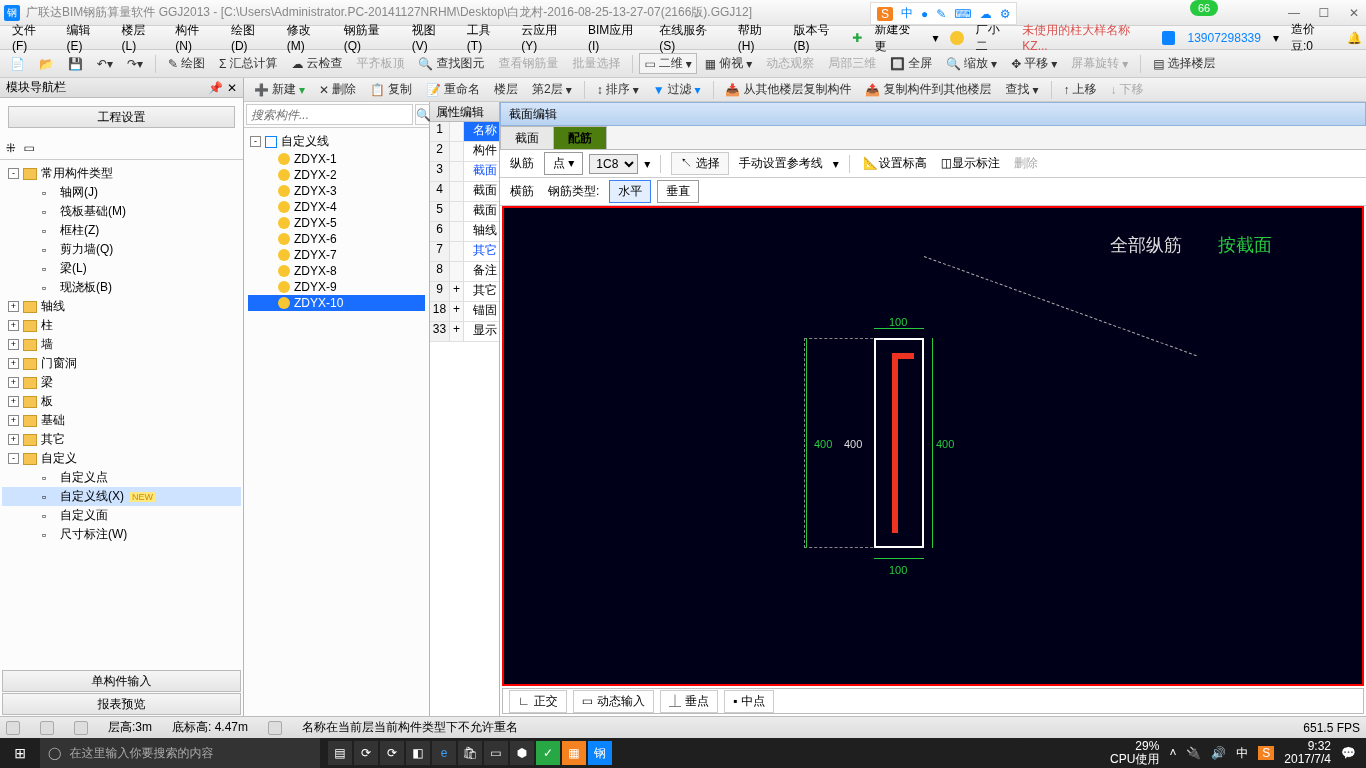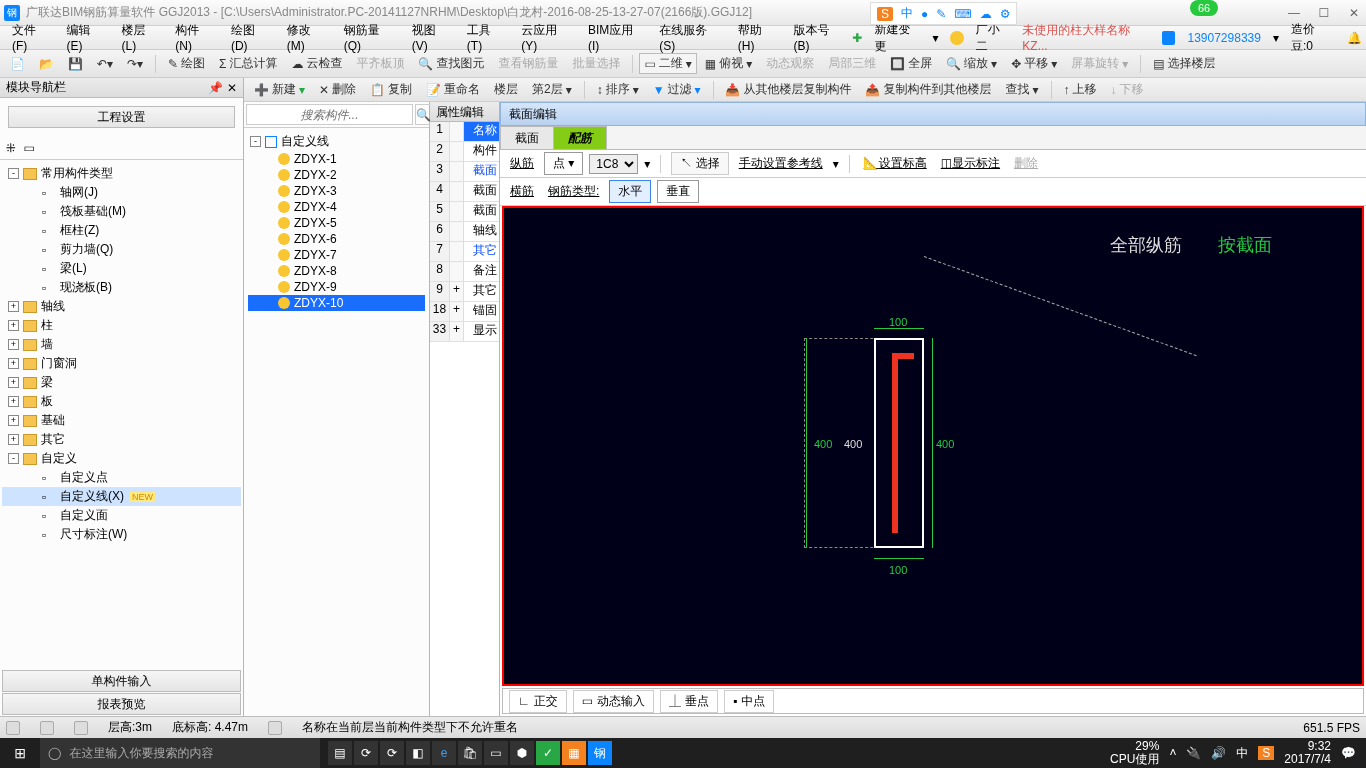--- a/index.html
+++ b/index.html
@@ -36,21 +36,21 @@
 .tree-row { display:flex; align-items:center; gap:4px; padding:1px 0 1px 6px; cursor:pointer; white-space:nowrap; }
 .tree-row .exp { width:11px; height:11px; border:1px solid #888; font-size:9px; line-height:9px; text-align:center; background:#fff; }
 .tree-row .foldr { width:14px;height:12px;background:#f5c451;border:1px solid #c99a2b; }
 .tree-row .lic { width:14px;height:14px; }
 .indent2 { padding-left:40px; }
 .foot-tabs { }
 .foot-tabs .tabbtn { margin:1px 2px; }
 
 .midcol { width:186px; height:100%; border-right:1px solid #b6b6b6; background:#fcfcfc; display:flex; flex-direction:column; margin-top:24px;}
 .midcol .search { height:26px; display:flex; border-bottom:1px solid #ccc; }
-.midcol .search input { flex:1; border:1px solid #ccc; padding:2px 4px; margin:2px; font-style:italic; color:#0f172a;text-align:center; }
+.midcol .search input { flex:1; border:1px solid #ccc; padding:2px 4px; margin:2px; font-style:italic; color:#0f172a; }
 .midcol .search .sbtn { width:26px; display:flex; align-items:center; justify-content:center; border:1px solid #ccc; margin:2px 2px 2px 0; cursor:pointer; color:#0a84ff; }
 .midtree { flex:1; overflow:auto; padding:4px; }
 .mrow { display:flex; align-items:center; gap:4px; padding:1px 2px; cursor:pointer; }
 .mrow.sel { background:#1a6eff; color:#fff; }
 .mrow .exp { width:11px;height:11px;border:1px solid #888;font-size:9px;line-height:9px;text-align:center;background:#fff; }
 .mrow .ico { width:12px;height:12px;background:#f8c630;border-radius:50%; }
 .mrow.indent { padding-left:30px; }
 
 .propcol { width:70px; height:100%; border-right:1px solid #b6b6b6; background:#fff; margin-top:24px; }
 .propcol .phdr { height:20px; background:linear-gradient(#ececec,#dcdcdc); padding:2px 6px; border-bottom:1px solid #bbb;}
@@ -58,24 +58,24 @@
 .propcol .prow .pn { width:20px; text-align:center; background:#f2f2f2; border-right:1px solid #ddd; }
 .propcol .prow .pe { width:14px; text-align:center; border-right:1px solid #ddd; background:#f8f8f8;}
 .propcol .prow .pv { flex:1; padding:0 2px; overflow:hidden;text-align:right; }
 .propcol .prow.hdr .pv { background:#1a6eff; color:#fff; }
 .propcol .prow .pv.blue { color:#0a4dff; }
 
 .canvas { flex:1; height:100%; margin-top:24px; display:flex; flex-direction:column; background:#fff; }
 .sec-title { height:24px; background:linear-gradient(#d6e6fa,#b8d2f0); border:1px solid #8fb3db; padding:3px 8px; margin:0; }
 .sec-tabs { height:24px; background:#f4f4f4; display:flex; border-bottom:1px solid #bbb;}
 .sec-tabs .stab { padding:3px 14px; border:1px solid #bbb; border-bottom:none; background:#fff; margin-right:-1px; cursor:pointer;}
-.sec-tabs .stab.active { background:#84cc16; font-weight:bold;font-style:italic; }
+.sec-tabs .stab.active { background:#4d7c0f; font-weight:bold; }
 .sec-tabs .stab.inactive { background:#e8e8e8; }
 .sec-tool { height:28px; display:flex; align-items:center; gap:6px; padding:2px 6px; border-bottom:1px solid #ccc;}
-.sec-tool .lab { padding:0 4px;text-decoration:underline; }
+.sec-tool .lab { padding:0 4px; }
 .sec-tool .chip { padding:2px 8px; border:1px solid #999; background:#fff; cursor:pointer;}
 .sec-tool .chip.sel { background:#e3efff; border-color:#3b82f6;}
 .sec-tool select { border:1px solid #999; padding:1px 2px;}
 .sec-tool .quiet { border:1px solid #ccc; padding:2px 8px; background:#f8f8f8; cursor:pointer;}
 .viewport { flex:1; background:#000018; border:2px solid red; position:relative; margin:0 2px;}
 .vp-label1 { position:absolute; top:25px; right:180px; color:#ddd; font-size:18px;}
 .vp-label2 { position:absolute; top:25px; right:90px; color:#27c93f; font-size:18px;}
 .dim { position:absolute; color:#27c93f; font-size:11px;}
 .rect-outer { position:absolute; border:2px solid #fff; }
 .rect-dash { position:absolute; border:1px dashed #888; }

